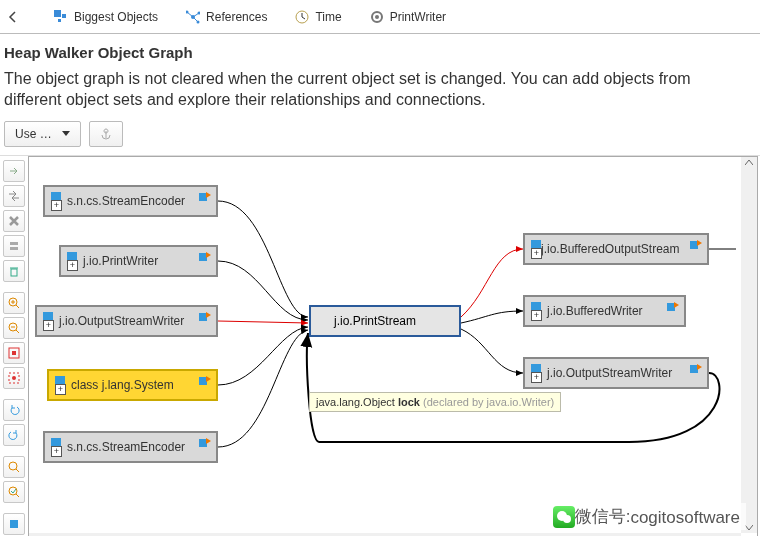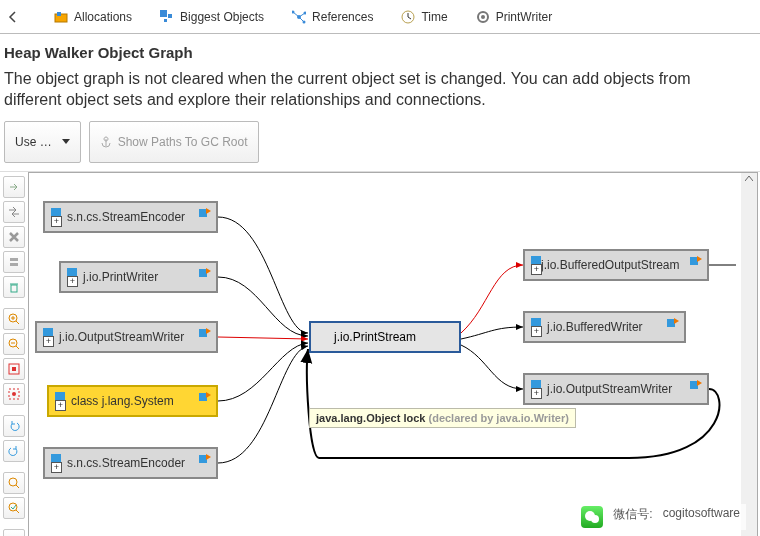--- a/index.html
+++ b/index.html
@@ -6,55 +6,48 @@
   body { font-family: Arial, sans-serif; font-size: 12px; color: #333; background: #fff; width: 760px; height: 536px; overflow: hidden; position: relative; }
   .tabbar { display: flex; align-items: center; border-bottom: 1px solid #bbb; height: 34px; padding: 0 4px; }
   .tab-back { width: 16px; height: 28px; display: flex; align-items: center; justify-content: center; cursor: pointer; margin-right: 20px; }
   .tab { display: flex; align-items: center; gap: 6px; padding: 6px 14px; cursor: pointer; color: #333; }
   .tab.active { background: #eaf3fb; border: 1px solid #a9c6e0; border-radius: 2px; }
   .tab .ticon { width: 14px; height: 14px; }
   .header { padding: 10px 12px 6px 4px; }
   .header h1 { font-size: 15px; font-weight: bold; margin-bottom: 8px; }
   .header p { font-size: 16px; line-height: 1.3; color: #333; }
   .toolbar2 { display: flex; align-items: center; gap: 8px; padding: 4px 4px 8px 4px; }
-  .btn { display: inline-flex; align-items: center; gap: 6px; border: 1px solid #bbb; background: linear-gradient(#fff,#f0f0f0); padding: 4px 10px; height: 42px; border-radius: 2px; cursor: pointer; font-size: 12px; }
+  .btn { display: inline-flex; align-items: center; gap: 6px; border: 1px solid #bbb; background: linear-gradient(#fff,#f0f0f0); padding: 4px 10px; height: 26px; border-radius: 2px; cursor: pointer; font-size: 12px; }
   .btn.disabled { color: #999; cursor: default; }
   .btn .caret { margin-left: 4px; }
   .main { display: flex; height: 397px; border-top: 1px solid #ddd; }
   .side { width: 28px; background: #fff; display: flex; flex-direction: column; gap: 3px; padding: 4px 0; align-items: center; }
   .sidebtn { width: 22px; height: 22px; border: 1px solid #c8c8c8; background: linear-gradient(#fff,#f1f1f1); display: flex; align-items: center; justify-content: center; border-radius: 2px; cursor: pointer; }
   .canvaswrap { flex: 1; position: relative; border: 1px solid #aaa; background: #fff; margin: 0 2px 2px 0; overflow: hidden; }
   .scroll-h { height: 16px; background: #f0f0f0; position:absolute; bottom:0; left:0; right:16px; display:flex; align-items:center; justify-content:space-between; padding:0 2px;}
   .canvas { position: absolute; left:0; top:0; right:16px; bottom:16px; }
   svg.edges { position: absolute; left:0; top:0; width:100%; height:100%; pointer-events:none;}
   .node { position: absolute; background: #d9d9d9; border: 2px solid #888; padding: 6px 28px 6px 8px; font-size: 12px; display: flex; align-items: center; gap: 5px; min-width: 130px; min-height: 32px; }
   .node.center { background: #e5e5e5; border-color: #2a5a9a; color: #000; }
   .node.yellow { background: #ffd633; border-color: #c9a800; }
   .plus { width:11px; height:11px; border:1px solid #555; background:#fff; display:inline-flex; align-items:center; justify-content:center; font-size:9px; line-height:1; position:absolute; left:6px; bottom:4px;}
   .corner-icon { position: absolute; right:4px; top:3px; width:14px; height:14px; }
   .tooltip { position:absolute; background:#ffffe1; border:1px solid #bba; padding:3px 6px; font-size:11px; }
   .tooltip .faded{ color:#999; }
-  .footer { position:absolute; bottom:6px; right:14px; display:flex; align-items:flex-start; gap:10px; font-size:12px; color:#555; z-index:5; background:rgba(255,255,255,0.7); padding:2px 6px;}
+  .footer { position:absolute; bottom:6px; right:14px; display:flex; align-items:flex-end; gap:0; font-size:17px; color:#555; z-index:5; background:rgba(255,255,255,0.7); padding:2px 6px;}
   .wx { width:22px; height:22px; border-radius:4px; background:linear-gradient(#6e6,#2a2); display:flex; align-items:center; justify-content:center; }
 </style>
 </head>
 <body>
 
 <div class="tabbar">
   <div class="tab-back">
     <svg width="8" height="12">
         <path d="M7 1 L2 6 L7 11" stroke="#444" fill="none" stroke-width="1.5"></path>
       </svg>
-  </div>
-  <div class="tab">
-    <svg class="ticon">
-        <rect x="1" y="4" width="12" height="8" fill="#f7a500" stroke="#b57800"></rect>
-        <rect x="3" y="2" width="4" height="4" fill="#3a8bd8"></rect>
-      </svg>
-    <span>Allocations</span>
   </div>
   <div class="tab">
     <svg class="ticon">
         <rect x="0" y="0" width="7" height="7" fill="#3a8bd8"></rect>
         <rect x="8" y="4" width="4" height="4" fill="#3a8bd8"></rect>
         <rect x="4" y="9" width="3" height="3" fill="#3a8bd8"></rect>
       </svg>
     <span>Biggest Objects</span>
   </div>
   <div class="tab">
@@ -95,21 +88,20 @@
   <div class="btn">
     <span>Use …</span>
     <svg class="caret" width="8" height="6">
         <path d="M0 0 L8 0 L4 5 Z" fill="#333"></path>
       </svg>
   </div>
   <div class="btn disabled">
     <svg width="12" height="12">
         <path d="M6 1 a2 2 0 1 0 0.01 0 M6 3 v7 M2 7 a4 4 0 0 0 8 0" stroke="#aaa" fill="none"></path>
       </svg>
-    <span>Show Paths To GC Root</span>
   </div>
 </div>
 
 <div class="main">
   <div class="side">
     <div class="sidebtn">
         <svg width="12" height="12">
           <path d="M2 6 h7 M6 3 l3 3 l-3 3" stroke="#8a8" fill="none"></path>
         </svg>
       </div>
@@ -310,21 +302,21 @@
             <rect width="10" height="10" fill="#39d"></rect>
           </svg>
         <span class="plus">+</span>
         <span style="margin-left:14px">j.io.OutputStreamWriter</span>
         <svg class="corner-icon">
             <rect x="1" y="3" width="8" height="8" fill="#39d"></rect>
             <path d="M8 2 l5 3 l-5 3" fill="#e70"></path>
           </svg>
       </div>
 
-      <div class="tooltip" style="left:280px; top:235px;font-weight:bold;">
+      <div class="tooltip" style="left:280px; top:235px;">
         <span>java.lang.Object </span><b>lock</b><span class="faded"> (declared by java.io.Writer)</span>
       </div>
     </div>
 
     <div class="scroll-h">
       <svg width="8" height="8">
           <path d="M6 0 L1 4 L6 8" stroke="#666" fill="none"></path>
         </svg>
       <svg width="8" height="8">
           <path d="M2 0 L7 4 L2 8" stroke="#666" fill="none"></path>

